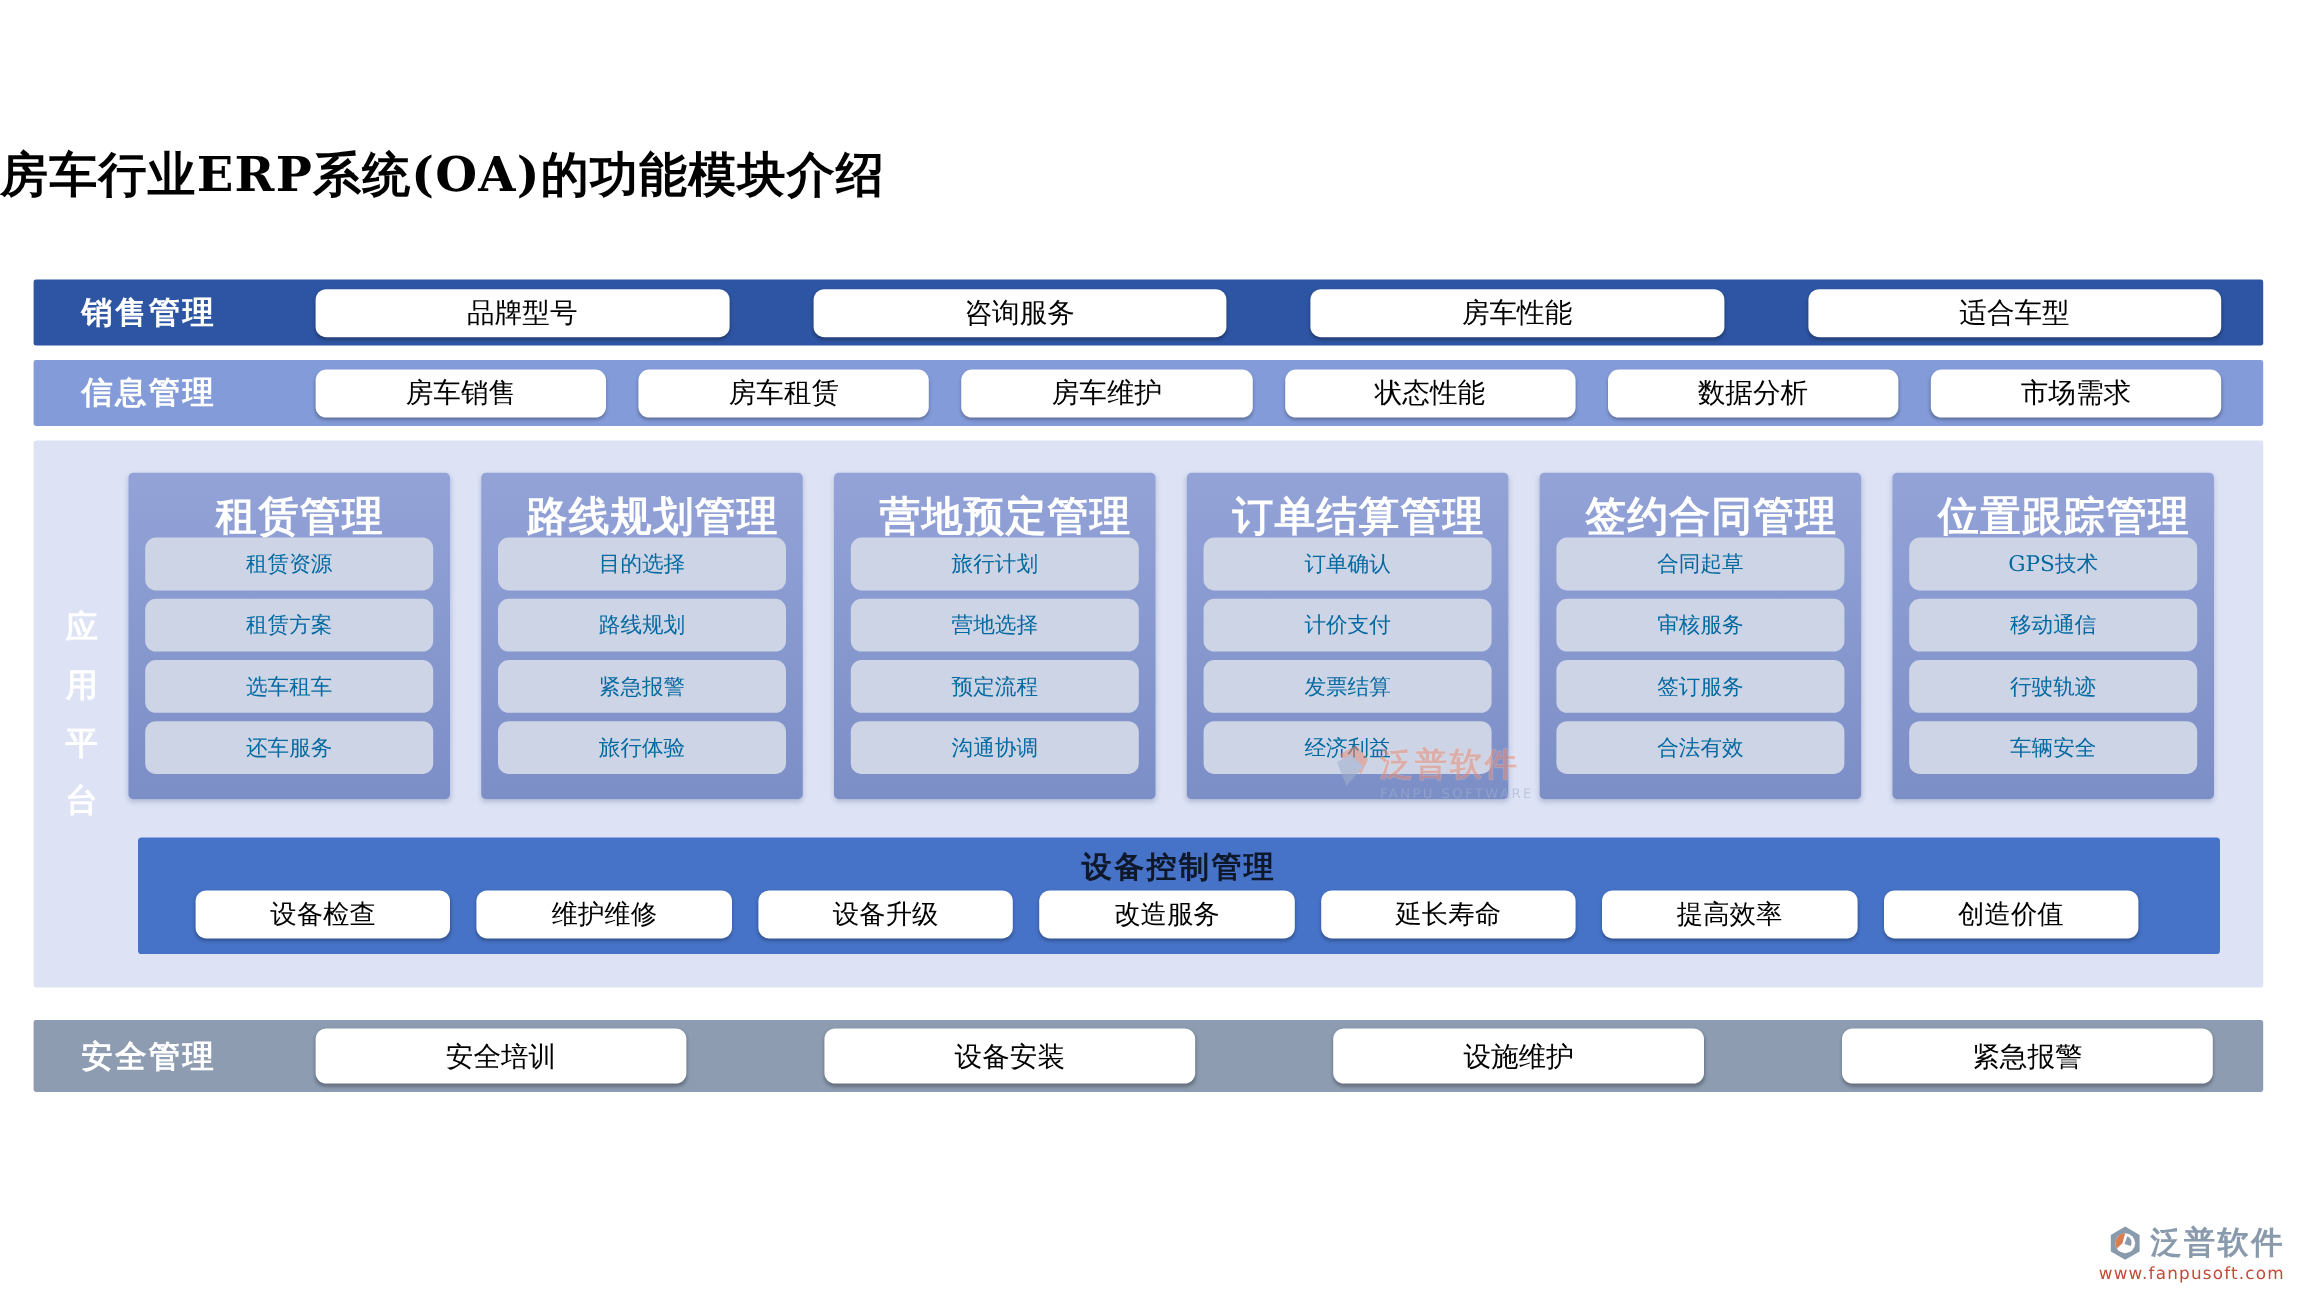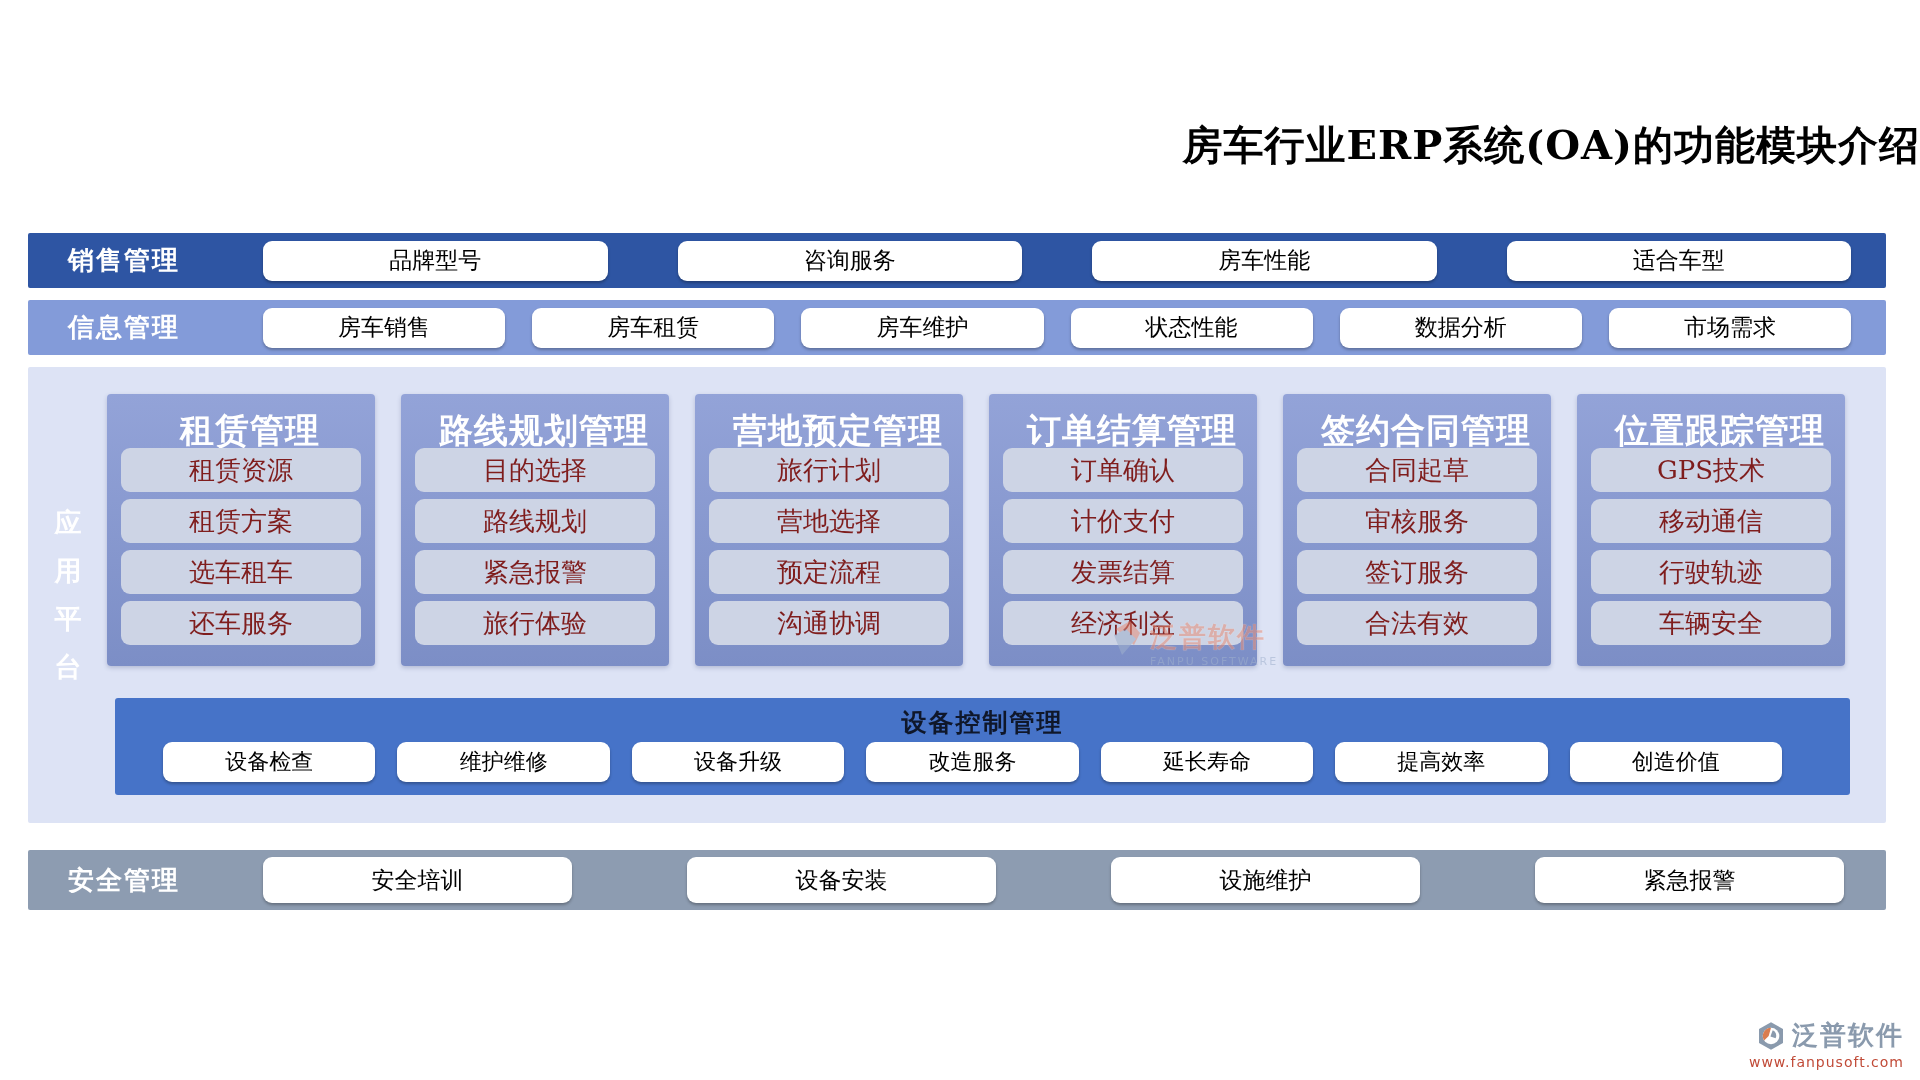--- a/index.html
+++ b/index.html
@@ -1,19 +1,19 @@
 <!DOCTYPE html>
 <html><head>
 <meta charset="utf-8">
 <style>
   * { margin:0; padding:0; box-sizing:border-box; }
   body { background:#ffffff; font-family:"DejaVu Serif","Liberation Serif",serif; }
   .canvas { position:relative; width:1920px; height:1080px; background:#ffffff; overflow:hidden; }
 
-  .title { position:absolute; top:118px; left:0; width:1920px; text-align:right;
+  .title { position:absolute; top:118px; left:0; width:1920px; text-align:left;
            font-size:40px; font-weight:600; color:#000; letter-spacing:1px; }
 
   .bar { position:absolute; left:28px; width:1858px; border-radius:2px; }
   .bar-label { position:absolute; left:40px; top:0; height:100%; display:flex; align-items:center;
                color:#ffffff; font-size:26px; font-weight:600; letter-spacing:2px; }
   .bar-buttons { position:absolute; left:235px; right:35px; top:0; height:100%;
                  display:flex; align-items:center; }
   .wbtn { background:#ffffff; border-radius:9px; height:40px; flex:1;
           display:flex; align-items:center; justify-content:center;
           font-size:23px; color:#000; box-shadow:0 2px 3px rgba(0,0,0,0.28); }
@@ -29,21 +29,21 @@
             display:flex; flex-direction:column; align-items:center; justify-content:center;
             gap:12px; color:#ffffff; font-size:27px; font-weight:600; }
   .columns { position:absolute; left:79px; top:27px; width:1738px; height:272px;
              display:flex; gap:26px; }
   .col { flex:1; background:linear-gradient(180deg,#93a3d8,#7c8ec6); border-radius:4px;
          box-shadow:0 2px 4px rgba(60,70,120,0.25); display:flex; flex-direction:column; }
   .col-title { text-align:center; color:#ffffff; font-size:34px; font-weight:700;
                letter-spacing:1px; margin-top:14px; height:40px;margin-left:18px; }
   .col-items { display:flex; flex-direction:column; gap:7px; padding:0 14px; }
   .citem { height:44px; background:#cdd4e5; border-radius:9px; display:flex;
-           align-items:center; justify-content:center; font-size:26px; color:#7f1d1d; }
+           align-items:center; justify-content:center; font-size:18px; color:#0369a1; }
 
   .device-bar { position:absolute; left:87px; top:331px; width:1735px; height:97px;
                 background:#4673c8; border-radius:3px; }
   .device-title { text-align:center; color:#0f172a; font-size:25px; font-weight:600;
                   letter-spacing:2px; padding-top:8px; }
   .device-buttons { position:absolute; left:48px; right:68px; top:44px; display:flex; gap:22px; }
   .device-buttons .wbtn { height:40px; font-size:22px; }
 
   .safety-bar { top:850px; height:60px; background:#8d9cb1; }
   .safety-bar .bar-buttons { right:42px; gap:115px; }

